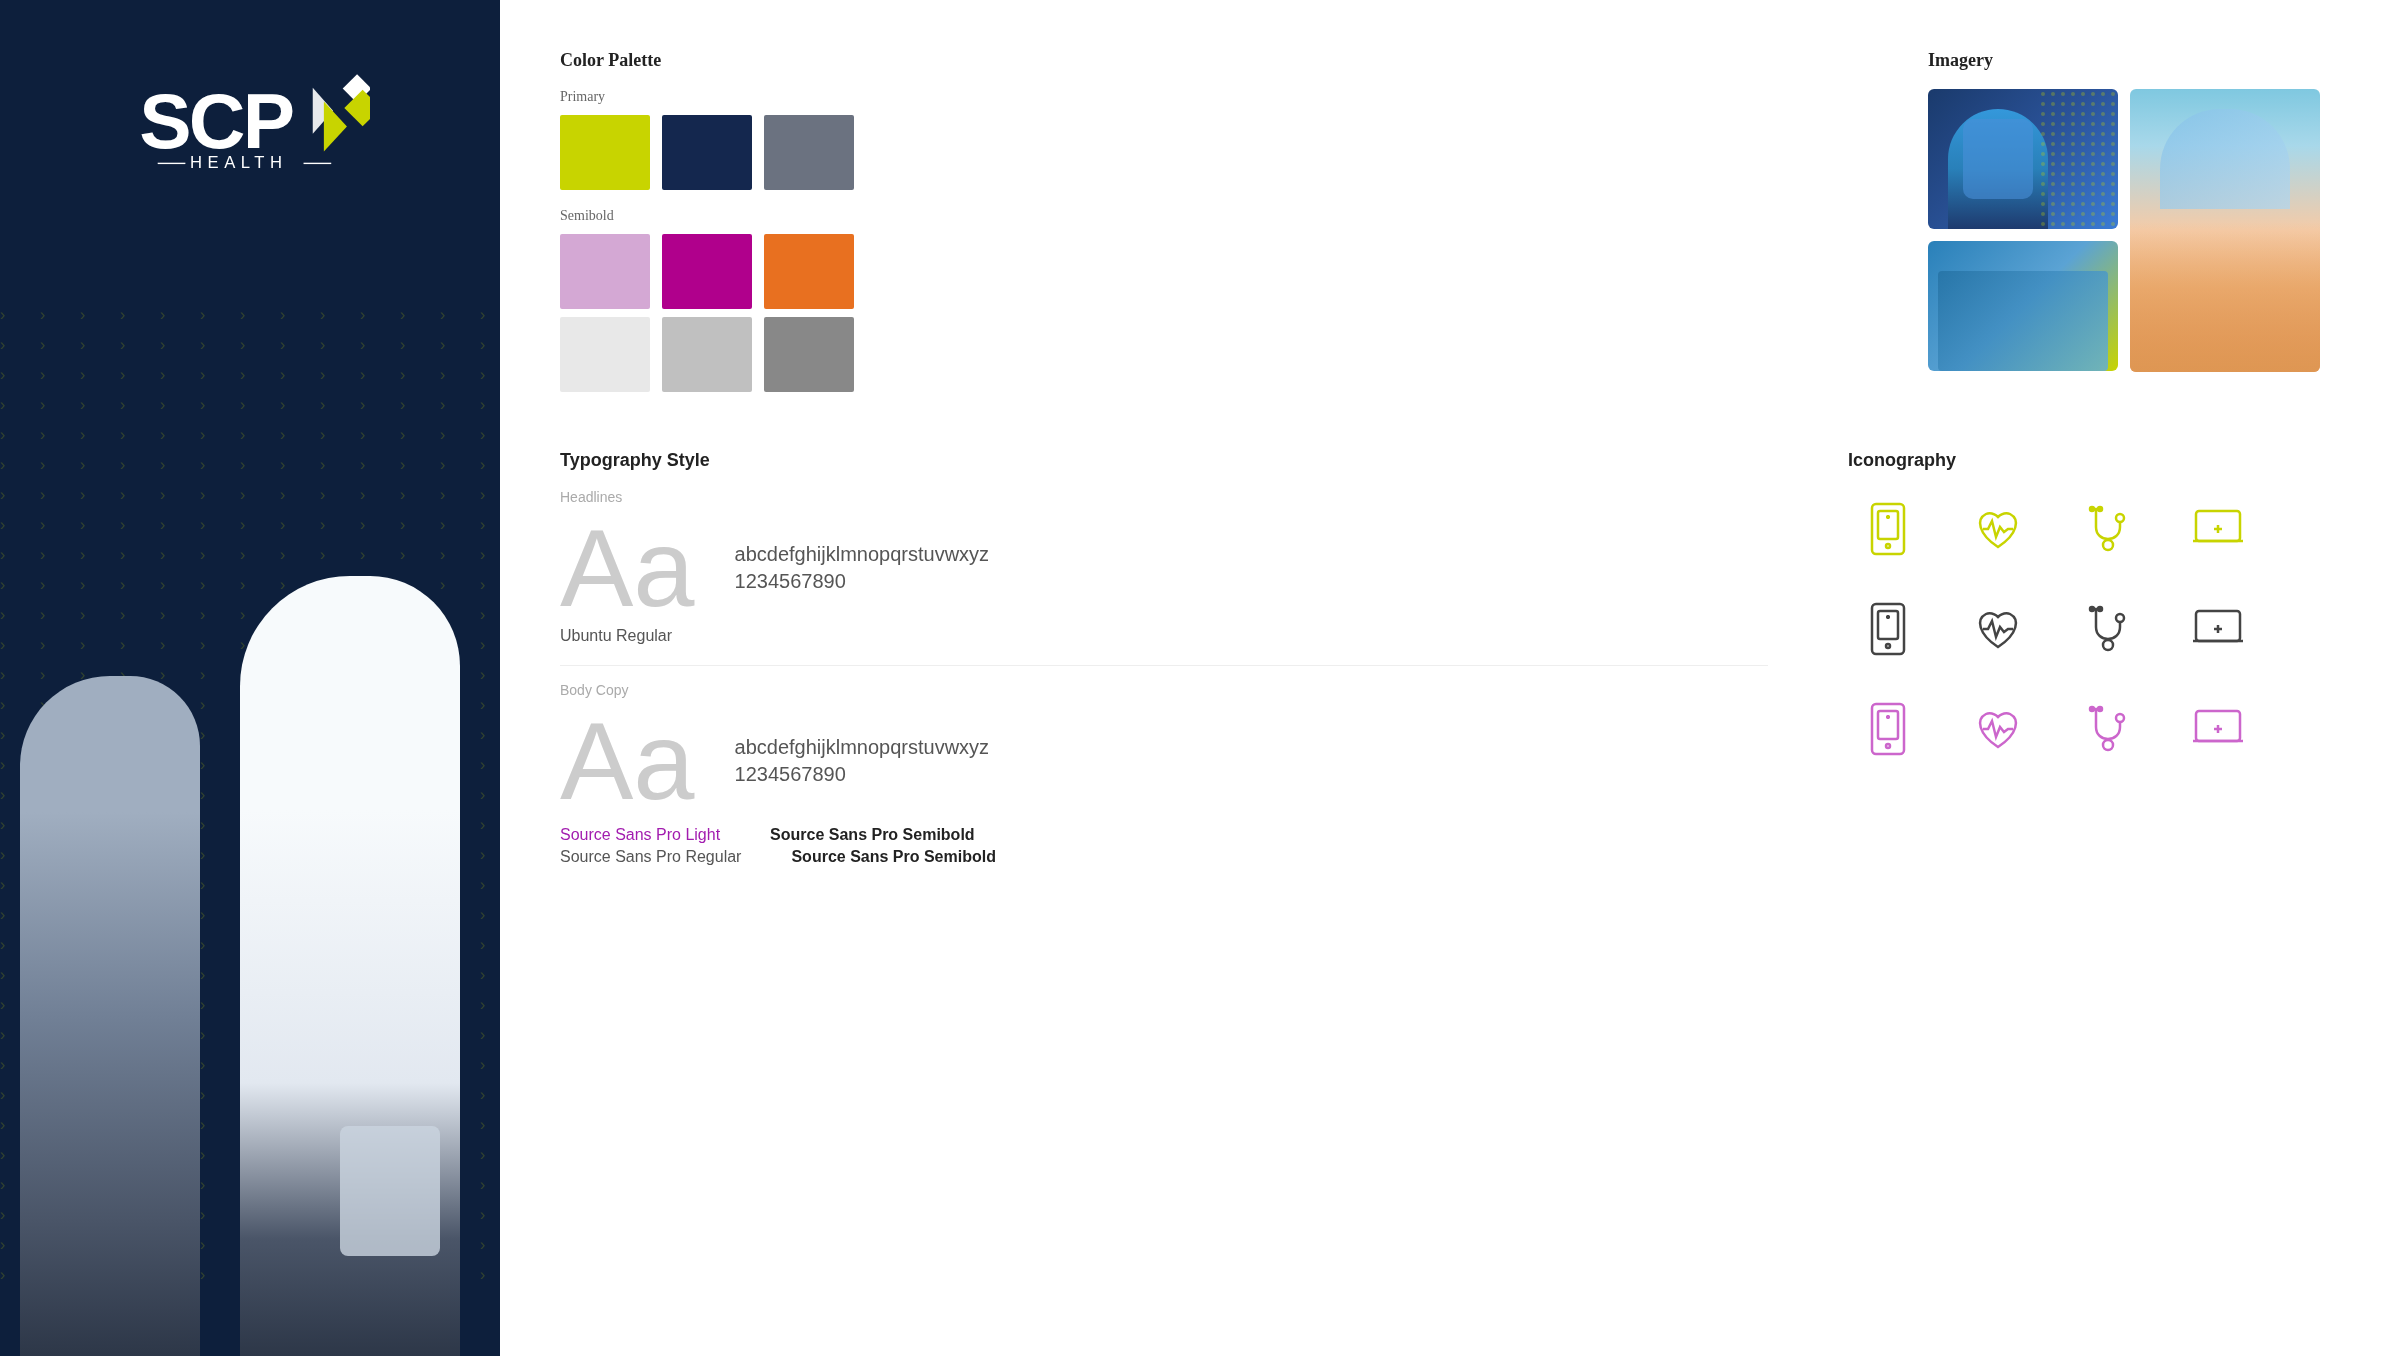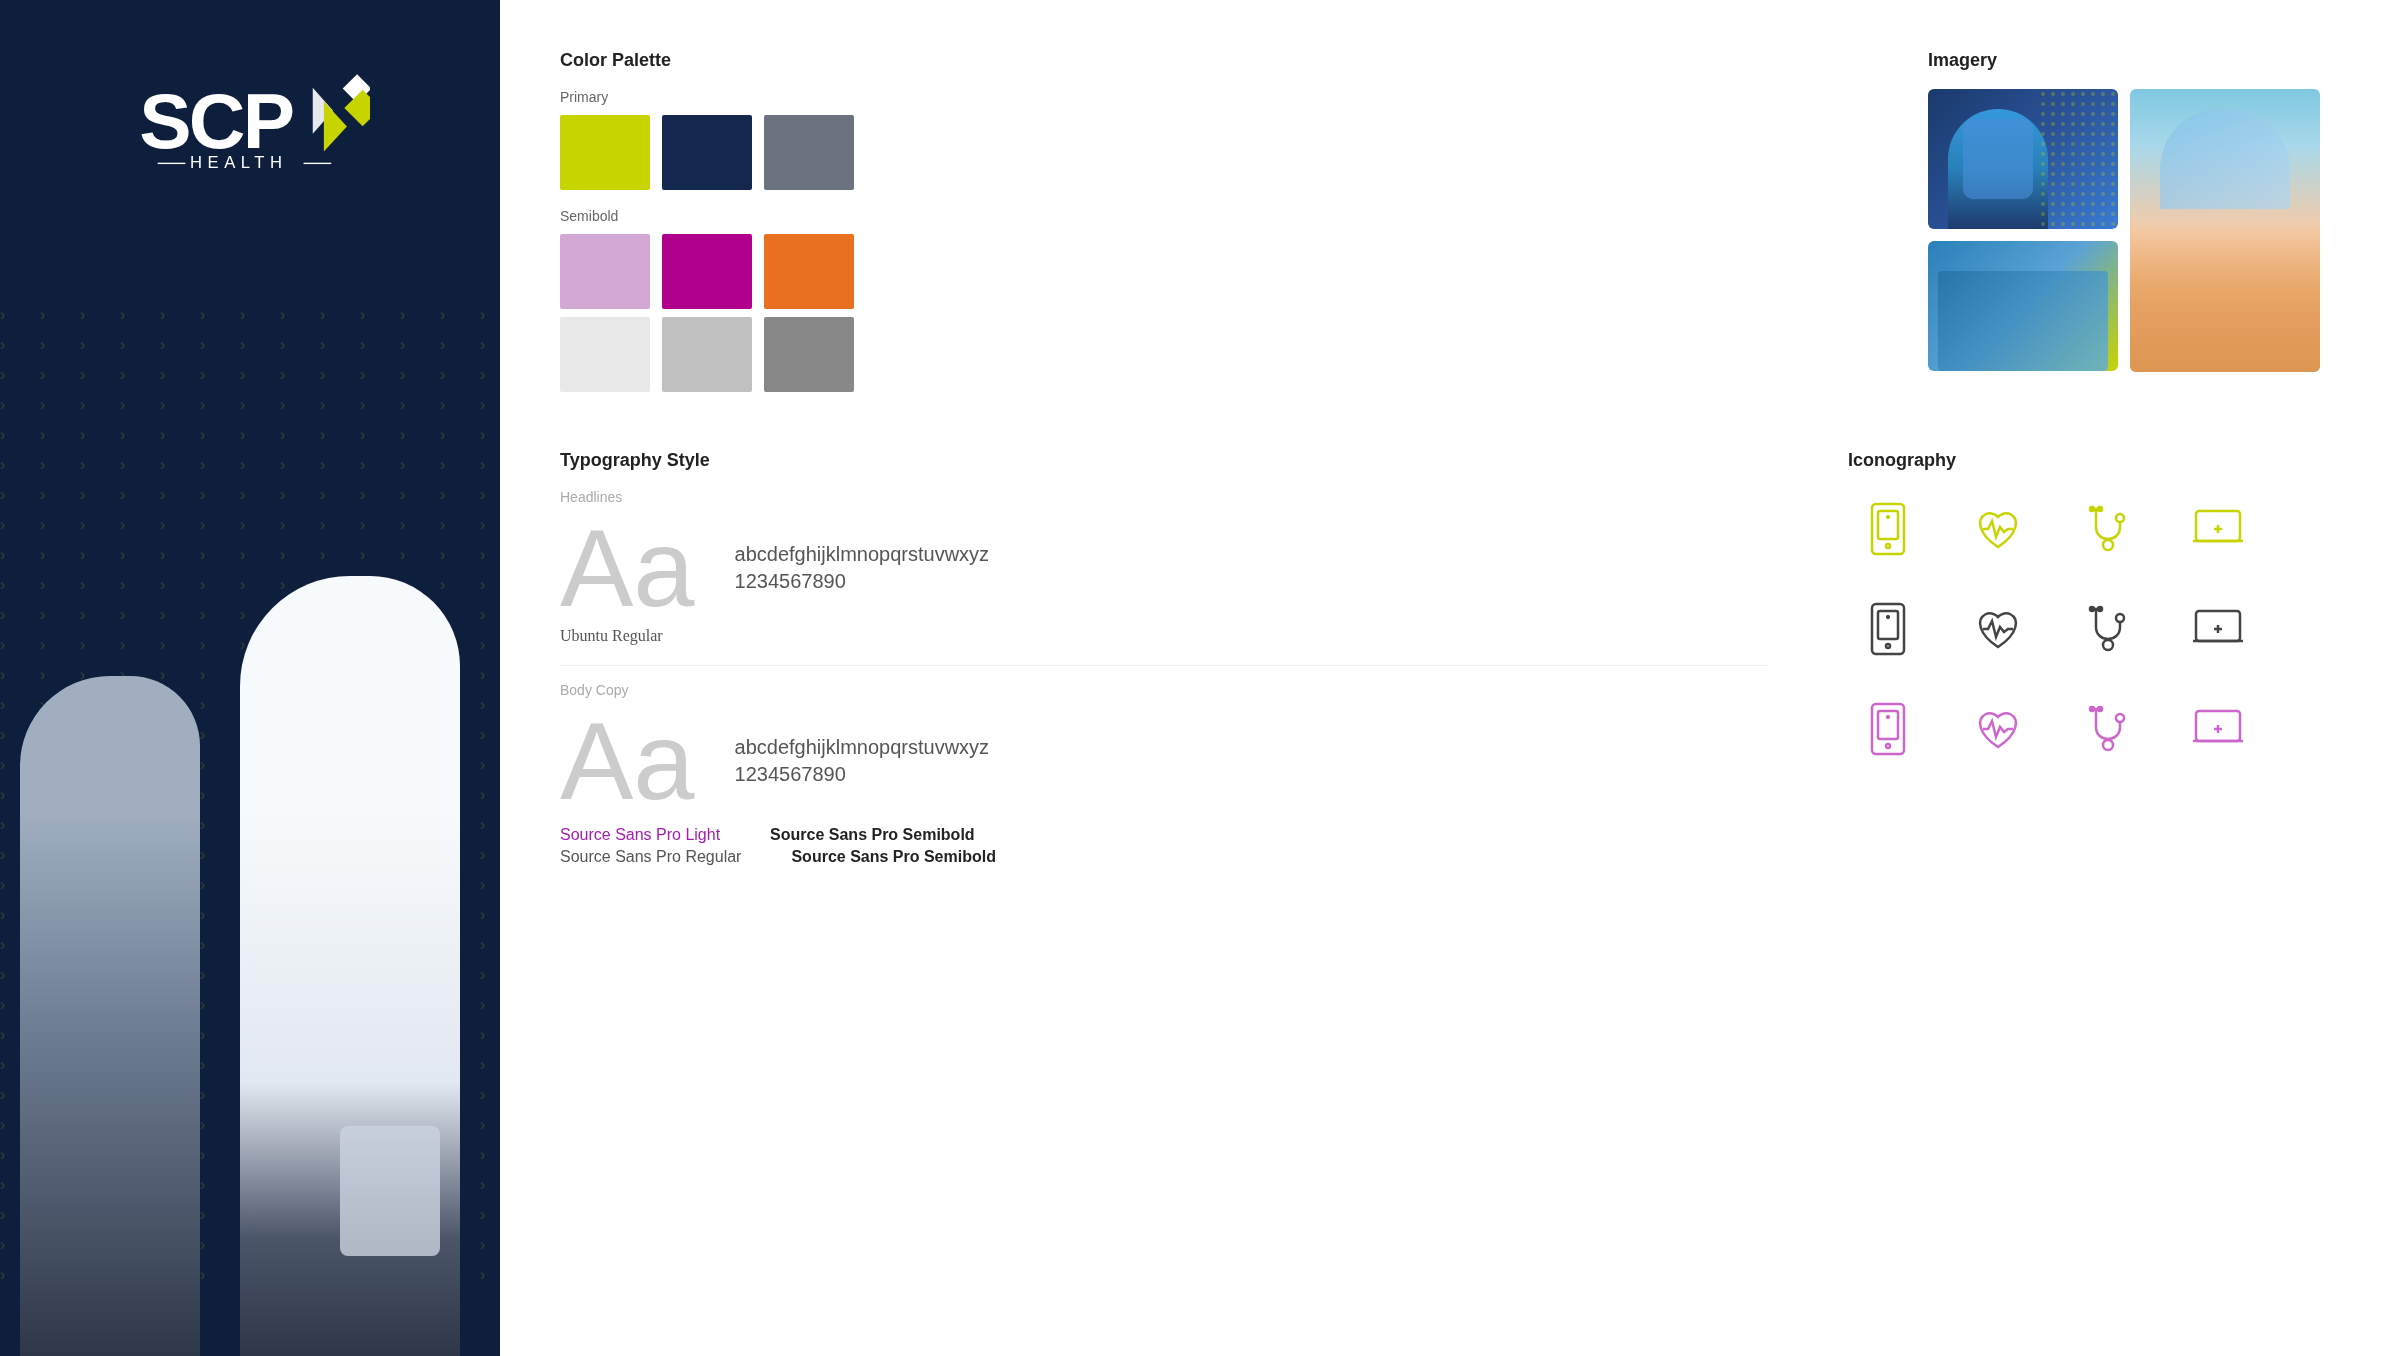--- a/index.html
+++ b/index.html
@@ -46,20 +46,21 @@
       display: flex;
       flex-direction: column;
       gap: 0;
     }
 
     
     .top-section {
       display: flex;
       gap: 91px;
       margin-bottom: 40px;
+      font-family: Liberation Serif, serif;
     }
 
     .color-palette-section {
       flex: 1;
     }
 
     .imagery-section {
       width: 420px;
     }
 
@@ -301,21 +302,21 @@
 
       <div class="typo-block">
         <div class="typo-sub-label">Headlines</div>
         <div style="display:flex; align-items:center; gap:40px;">
           <div style="font-size:110px; color:#ccc; font-weight:300; line-height:1; font-family:Arial;">Aa</div>
           <div>
             <div style="font-size:20px; color:#555;">abcdefghijklmnopqrstuvwxyz</div>
             <div style="font-size:20px; color:#555; margin-top:4px;">1234567890</div>
           </div>
         </div>
-        <div style="font-size:16px; color:#555; margin-top:4px;font-family:Liberation Serif, serif;">Ubuntu Regular</div>
+        <div style="font-size:16px; color:#555; margin-top:4px;">Ubuntu Regular</div>
       </div>
 
       <hr class="divider-light" style="margin: 16px 0;">
 
       <div class="typo-block">
         <div class="typo-sub-label">Body Copy</div>
         <div style="display:flex; align-items:center; gap:40px;">
           <div style="font-size:110px; color:#ccc; font-weight:300; line-height:1; font-family:Arial;">Aa</div>
           <div>
             <div style="font-size:20px; color:#555;">abcdefghijklmnopqrstuvwxyz</div>

